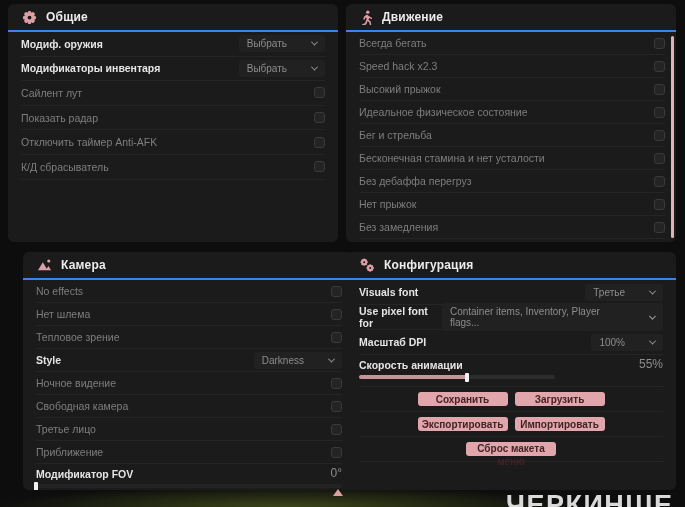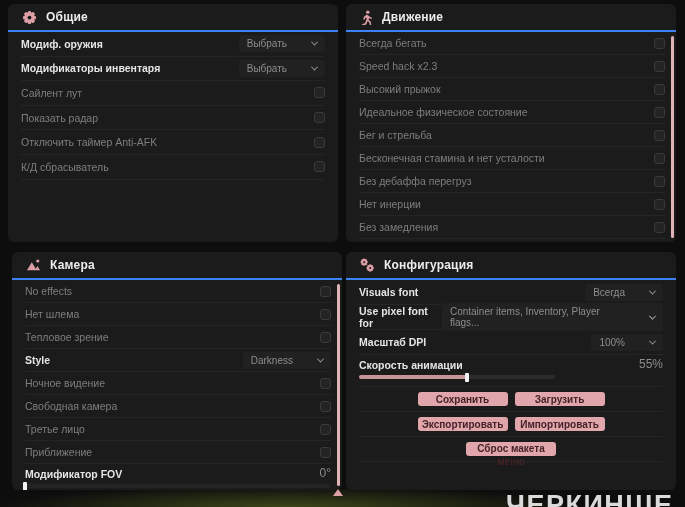--- a/index.html
+++ b/index.html
@@ -9,21 +9,21 @@
 
   .game-strip { position:absolute; left:0; bottom:0; width:100%; height:18px; z-index:1;
     background: radial-gradient(60% 160% at 42% 100%, rgba(97,117,35,.55), rgba(30,40,10,0) 72%); }
   .location-text { position:absolute; left:506px; top:492px; z-index:1; line-height:1;
     font-size:27px; font-weight:bold; color:#dadada; letter-spacing:1.5px; white-space:nowrap; }
 
   .panel { position:absolute; width:330px; height:238px; background:#1b1b1b;
     border-radius:6px; overflow:hidden; z-index:2; }
   .panel-general  { left:8px;   top:4px; }
   .panel-movement { left:346px; top:4px; }
-  .panel-camera   { left:12px;   top:252px; }
+  .panel-camera   { left:23px;   top:252px; }
   .panel-config   { left:346px; top:252px; }
 
   .panel-header { height:28px; display:flex; align-items:center; gap:9px; padding:0 14px;
     border-bottom:2px solid #3b82f6; }
   .panel-icon { display:flex; align-items:center; }
   .panel-title { color:#ececec; font-weight:bold; font-size:12px; letter-spacing:.2px; }
 
   .panel-body { padding:0 13px; }
   .panel-movement .panel-body, .panel-camera .panel-body { padding-right:11px; }
 
@@ -157,21 +157,21 @@
         </div>
         <div class="row row-checkbox">
           <span class="label">Бесконечная стамина и нет усталости</span>
           <span class="checkbox"></span>
         </div>
         <div class="row row-checkbox">
           <span class="label">Без дебаффа перегруз</span>
           <span class="checkbox"></span>
         </div>
         <div class="row row-checkbox">
-          <span class="label">Нет инерции</span>
+          <span class="label">Нет прыжок</span>
           <span class="checkbox"></span>
         </div>
         <div class="row row-checkbox">
           <span class="label">Без замедления</span>
           <span class="checkbox"></span>
         </div>
       </div>
       <div class="scrollbar"></div>
     </section>
     <section class="panel panel-camera">
@@ -257,21 +257,21 @@
             <circle cx="5" cy="5" r="1.2" fill="#1b1b1b"></circle>
             <circle cx="12.2" cy="12" r="1.2" fill="#1b1b1b"></circle>
           </svg>
         </span>
         <span class="panel-title">Конфигурация</span>
       </div>
       <div class="panel-body">
         <div class="row row-dropdown">
           <span class="label bright">Visuals font</span>
           <span class="dropdown">
-            <span class="dd-value">Всегда</span>
+            <span class="dd-value">Третье</span>
             <span class="chev"></span>
           </span>
         </div>
         <div class="row row-dropdown">
           <span class="label bright">Use pixel font for</span>
           <span class="dropdown">
             <span class="dd-value">Container items, Inventory, Player flags...</span>
             <span class="chev"></span>
           </span>
         </div>

